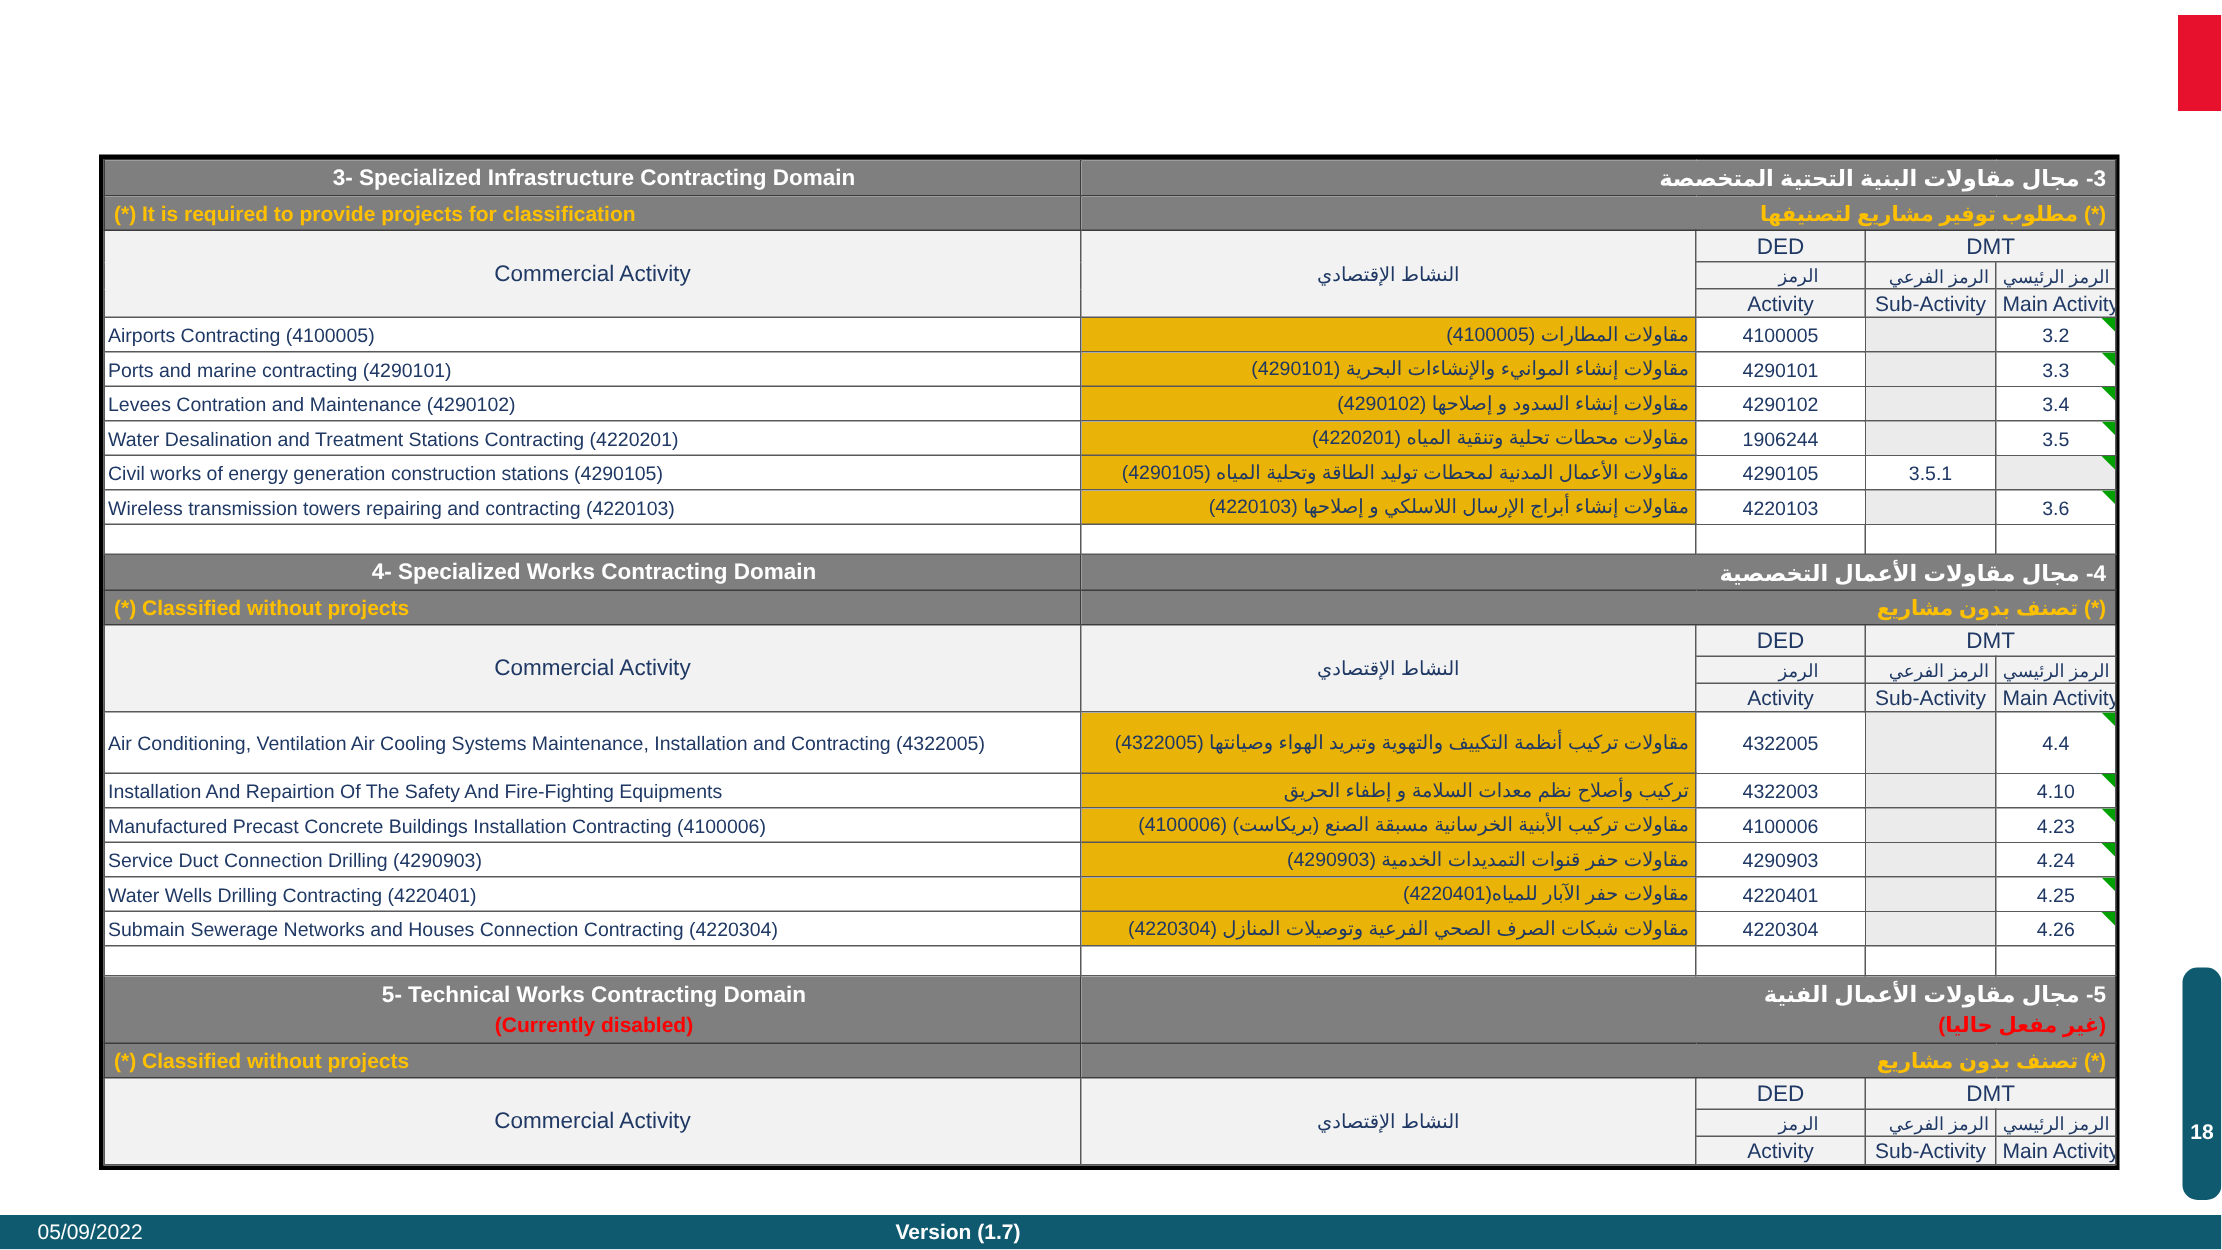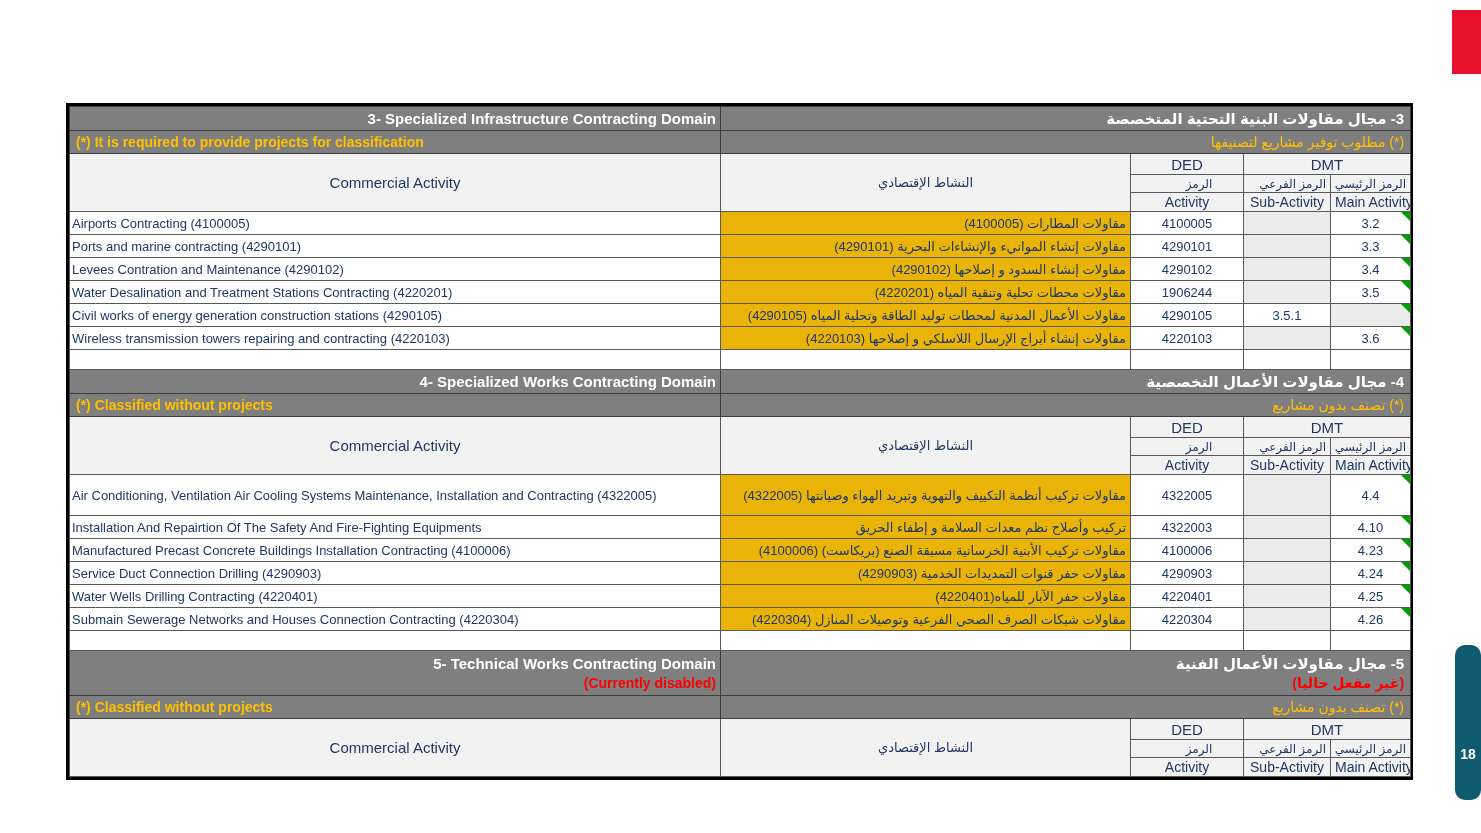--- a/index.html
+++ b/index.html
@@ -15,24 +15,24 @@
               box-sizing:border-box;background:#fff;}
   table.cls{border-collapse:collapse;width:100%;table-layout:fixed;}
   td{border:1px solid var(--border-dark);color:var(--navy);font-size:13px;
      padding:0 4px;overflow:hidden;white-space:nowrap;vertical-align:middle;box-sizing:border-box;}
   
   tr.r-band1 td{height:24px;} tr.r-band1t td{height:45px;} tr.r-band2 td{height:23px;}
   tr.r-hdr1 td{height:21px;} tr.r-hdr2 td{height:18px;} tr.r-hdr3 td{height:19px;}
   tr.data td{height:23px;} tr.data-tall td{height:41px;} tr.spacer td{height:20px;background:#fff;}
   
   tr.band td{background:var(--band-gray);border-color:#3c3c3c;}
-  .band-en{color:#fff;font-weight:bold;font-size:15px;text-align:right;padding-left:6px;}
+  .band-en{color:#fff;font-weight:bold;font-size:15px;text-align:center;padding-left:6px;}
   .band-ar{color:#fff;font-weight:bold;font-size:15px;text-align:right;padding-right:6px;margin-top:20px;}
   .note-en{color:var(--note-yellow);font-weight:bold;font-size:14px;text-align:left;padding-left:6px;}
-  .note-ar{color:var(--note-yellow);font-weight:normal;font-size:14px;text-align:right;padding-right:6px;}
+  .note-ar{color:var(--note-yellow);font-weight:bold;font-size:14px;text-align:right;padding-right:6px;}
   .bt{line-height:20px;} .bd{color:var(--alert-red);font-size:14px;line-height:18px;}
   
   tr.hdr td{background:var(--header-bg);text-align:center;}
   .h-ca{font-size:15px;}
   .h-ea{font-size:13px;}
   .h-ded,.h-dmt{font-size:15px;}
   .h-ars{font-size:12px;padding-left:28px;}
   .h-ens{font-size:14px;}
   
   .c-en{text-align:left;padding-left:2px;background:#fff;}
@@ -249,14 +249,18 @@
         <td class="h-ens">Main Activity</td>
       </tr>
     </tbody>
       </table>
   </div>
 
   <div class="page-num-box">
     <span class="page-num">18</span>
   </div>
 
+  <div class="footer-bar">
+    <span class="footer-date">05/09/2022</span>
+    <span class="footer-version">Version (1.7)</span>
+  </div>
 
 </div>
 
 </body></html>

